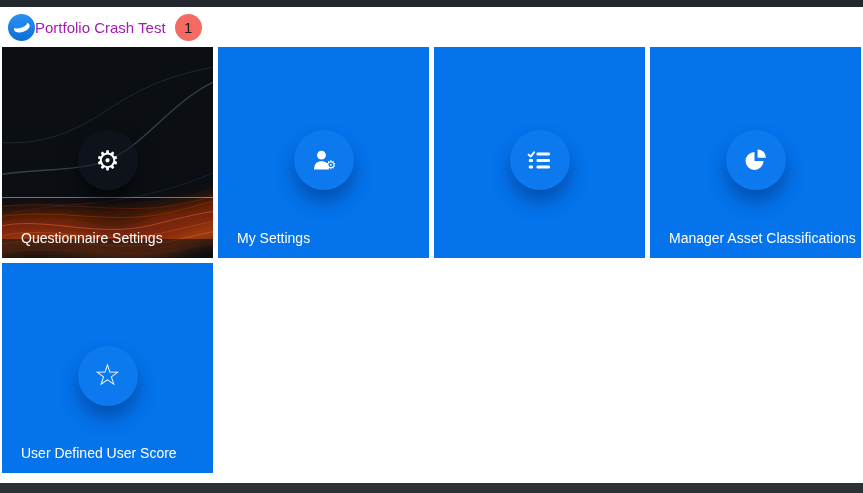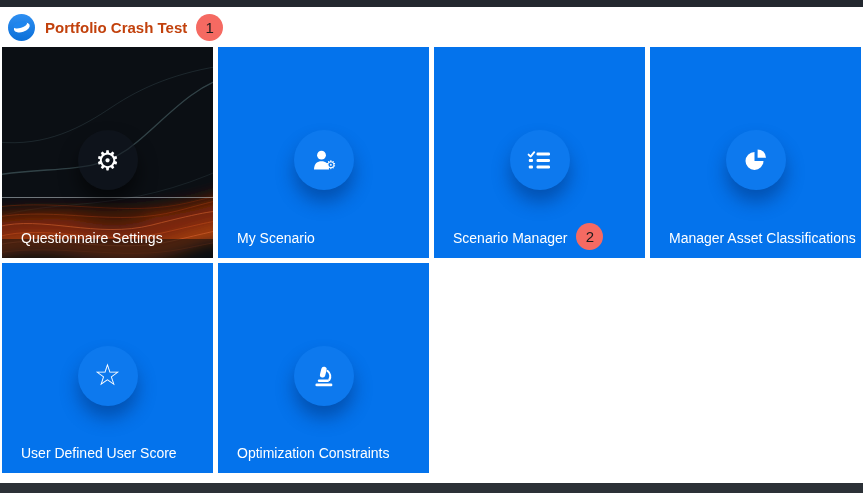--- a/index.html
+++ b/index.html
@@ -7,21 +7,21 @@
     width:863px;height:493px;position:relative;overflow:hidden;
     background:#ffffff;font-family:"Liberation Sans",sans-serif;
   }
   .topbar{position:absolute;top:0;left:0;width:863px;height:7px;background:#23282f;}
   .bottombar{position:absolute;bottom:0;left:0;width:863px;height:10px;background:#2c3137;}
   .header{
     position:absolute;top:7px;left:0;width:863px;height:40px;background:#ffffff;
     display:flex;align-items:center;padding-left:8px;box-sizing:border-box;
   }
   .logo{width:27px;height:27px;flex:0 0 auto;}
-  .header-title{margin-left:10px;font-size:15px;color:#c2410c;font-weight:bold;}
+  .header-title{margin-left:0;font-size:15px;color:#a21caf;}
   .badge{
     width:27px;height:27px;border-radius:50%;background:#f56a62;color:#1b1b1b;
     display:flex;align-items:center;justify-content:center;font-size:15px;
     flex:0 0 auto;line-height:1;
   }
   .header .badge{margin-left:9px;}
   .grid{
     position:absolute;top:47px;left:2px;
     display:grid;grid-template-columns:repeat(4,211px);grid-template-rows:211px 210px;
     column-gap:5px;row-gap:5px;
@@ -112,38 +112,34 @@
 
   <div class="tile">
     <div class="circle-btn">
       <svg class="icon-svg" width="26" height="23" viewBox="0 0 26 23">
         <circle cx="10.5" cy="6.2" r="4.4" fill="#ffffff"></circle>
         <path d="M3 20.5 c0 -6.2 3.5 -8.3 7.5 -8.3 c4 0 7.5 2.1 7.5 8.3 z" fill="#ffffff"></path>
         <text x="14.5" y="19.5" font-family="DejaVu Sans, sans-serif" font-size="12" fill="#ffffff">⚙</text>
       </svg>
     </div>
     <div class="tile-label">
-      <span>My Scenario</span>
+      <span>My Settings</span>
     </div>
   </div>
 
   <div class="tile">
     <div class="circle-btn">
       <svg class="icon-svg" width="25" height="21" viewBox="0 0 25 21">
         <rect x="9.5" y="2.6" width="13.5" height="2.8" rx="1.2" fill="#ffffff"></rect>
         <rect x="9.5" y="9.1" width="13.5" height="2.8" rx="1.2" fill="#ffffff"></rect>
         <rect x="9.5" y="15.6" width="13.5" height="2.8" rx="1.2" fill="#ffffff"></rect>
         <path d="M1.6 4.6 l2 2 l3.6 -4.4" stroke="#ffffff" stroke-width="1.9" fill="none" stroke-linecap="round" stroke-linejoin="round"></path>
         <rect x="1.8" y="9.1" width="4.2" height="2.8" rx="1" fill="#ffffff"></rect>
         <rect x="1.8" y="15.6" width="4.2" height="2.8" rx="1" fill="#ffffff"></rect>
       </svg>
-    </div>
-    <div class="tile-label">
-      <span>Scenario Manager</span>
-      <span class="badge">2</span>
     </div>
   </div>
 
   <div class="tile">
     <div class="circle-btn">
       <svg class="icon-svg" width="24" height="24" viewBox="0 0 24 24">
         <path d="M10.5 13 L10.5 4 A9 9 0 1 0 19.5 13 Z" fill="#ffffff"></path>
         <path d="M13.6 9.8 L13.6 1.4 A8.4 8.4 0 0 1 22 9.8 Z" fill="#ffffff"></path>
       </svg>
     </div>
@@ -154,29 +150,16 @@
 
   <div class="tile">
     <div class="circle-btn">
       <span class="glyph glyph-star">☆</span>
     </div>
     <div class="tile-label">
       <span>User Defined User Score</span>
     </div>
   </div>
 
-  <div class="tile">
-    <div class="circle-btn">
-      <svg class="icon-svg" width="24" height="23" viewBox="0 0 24 23">
-        <rect x="8.6" y="1.6" width="5.4" height="11" rx="2.7" transform="rotate(14 11.3 7.1)" fill="#ffffff"></rect>
-        <path d="M15.6 6 a6.9 6.9 0 0 1 1.7 8.8" stroke="#ffffff" stroke-width="2.2" fill="none" stroke-linecap="round"></path>
-        <rect x="5.8" y="14.6" width="11.2" height="2.4" rx="1.2" fill="#ffffff"></rect>
-        <rect x="3.4" y="18.6" width="17" height="2.7" rx="1.35" fill="#ffffff"></rect>
-      </svg>
-    </div>
-    <div class="tile-label">
-      <span>Optimization Constraints</span>
-    </div>
-  </div>
 
 </div>
 
 <div class="bottombar"></div>
 
 </body></html>

